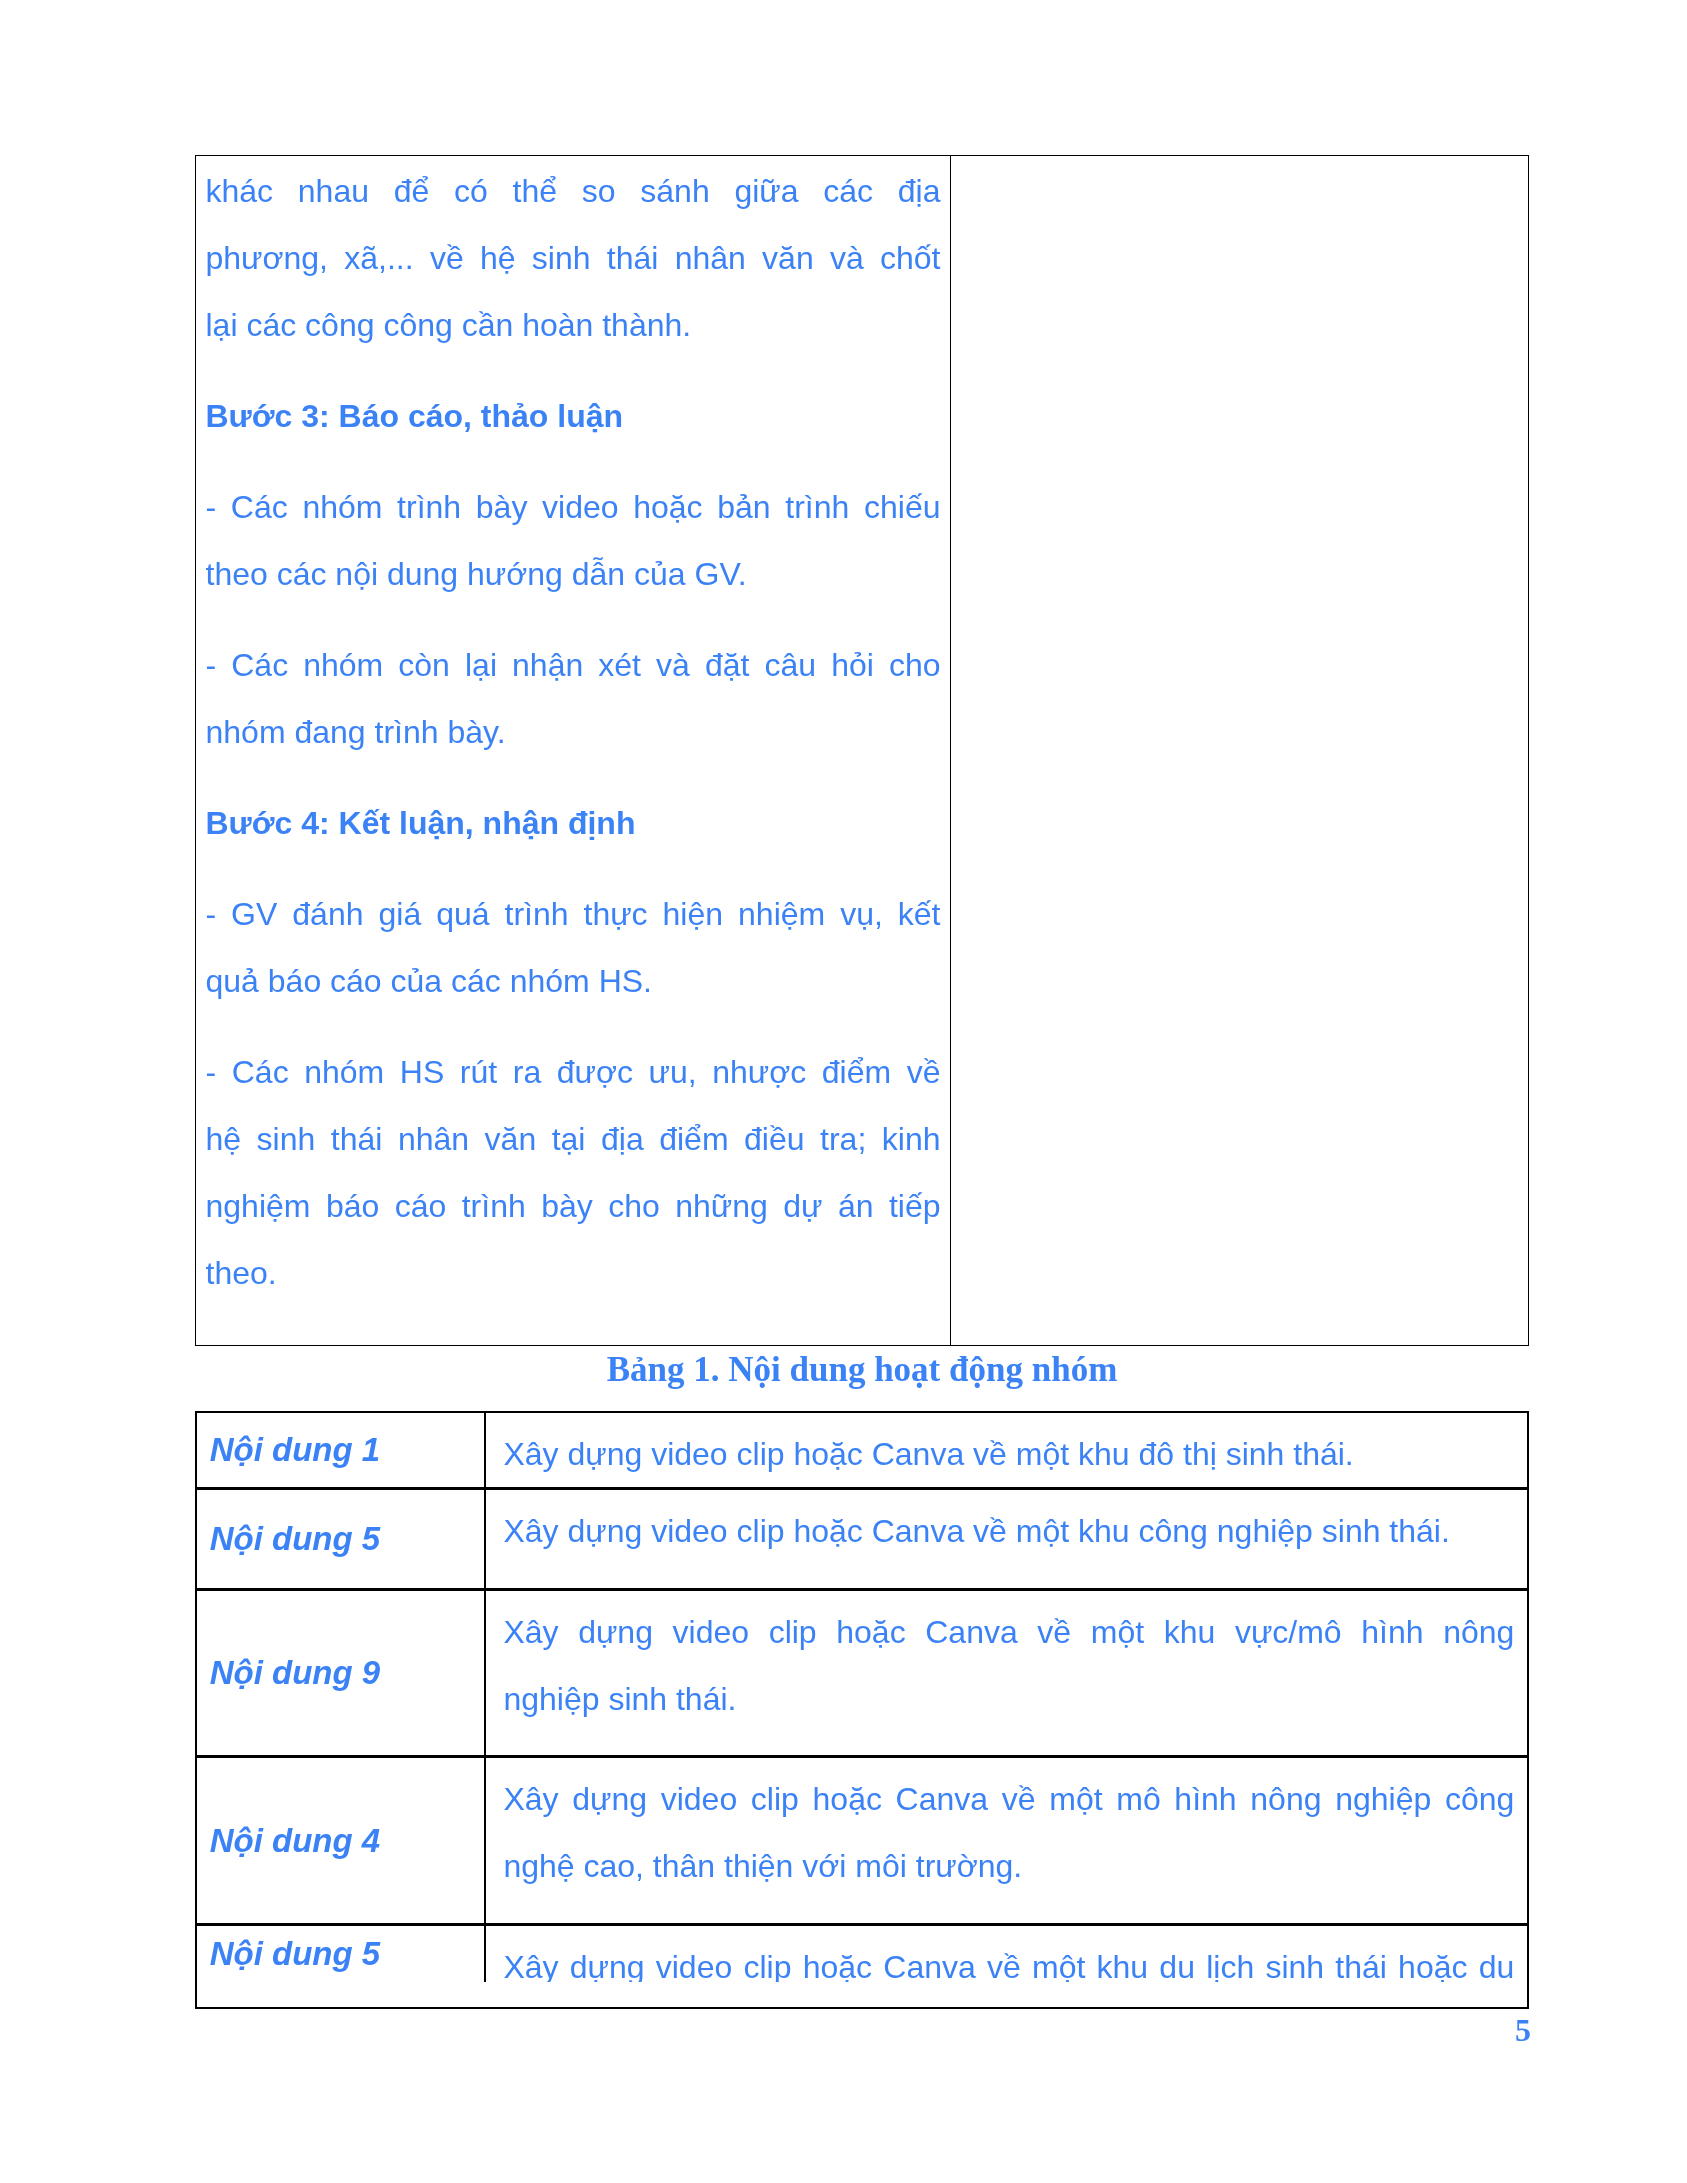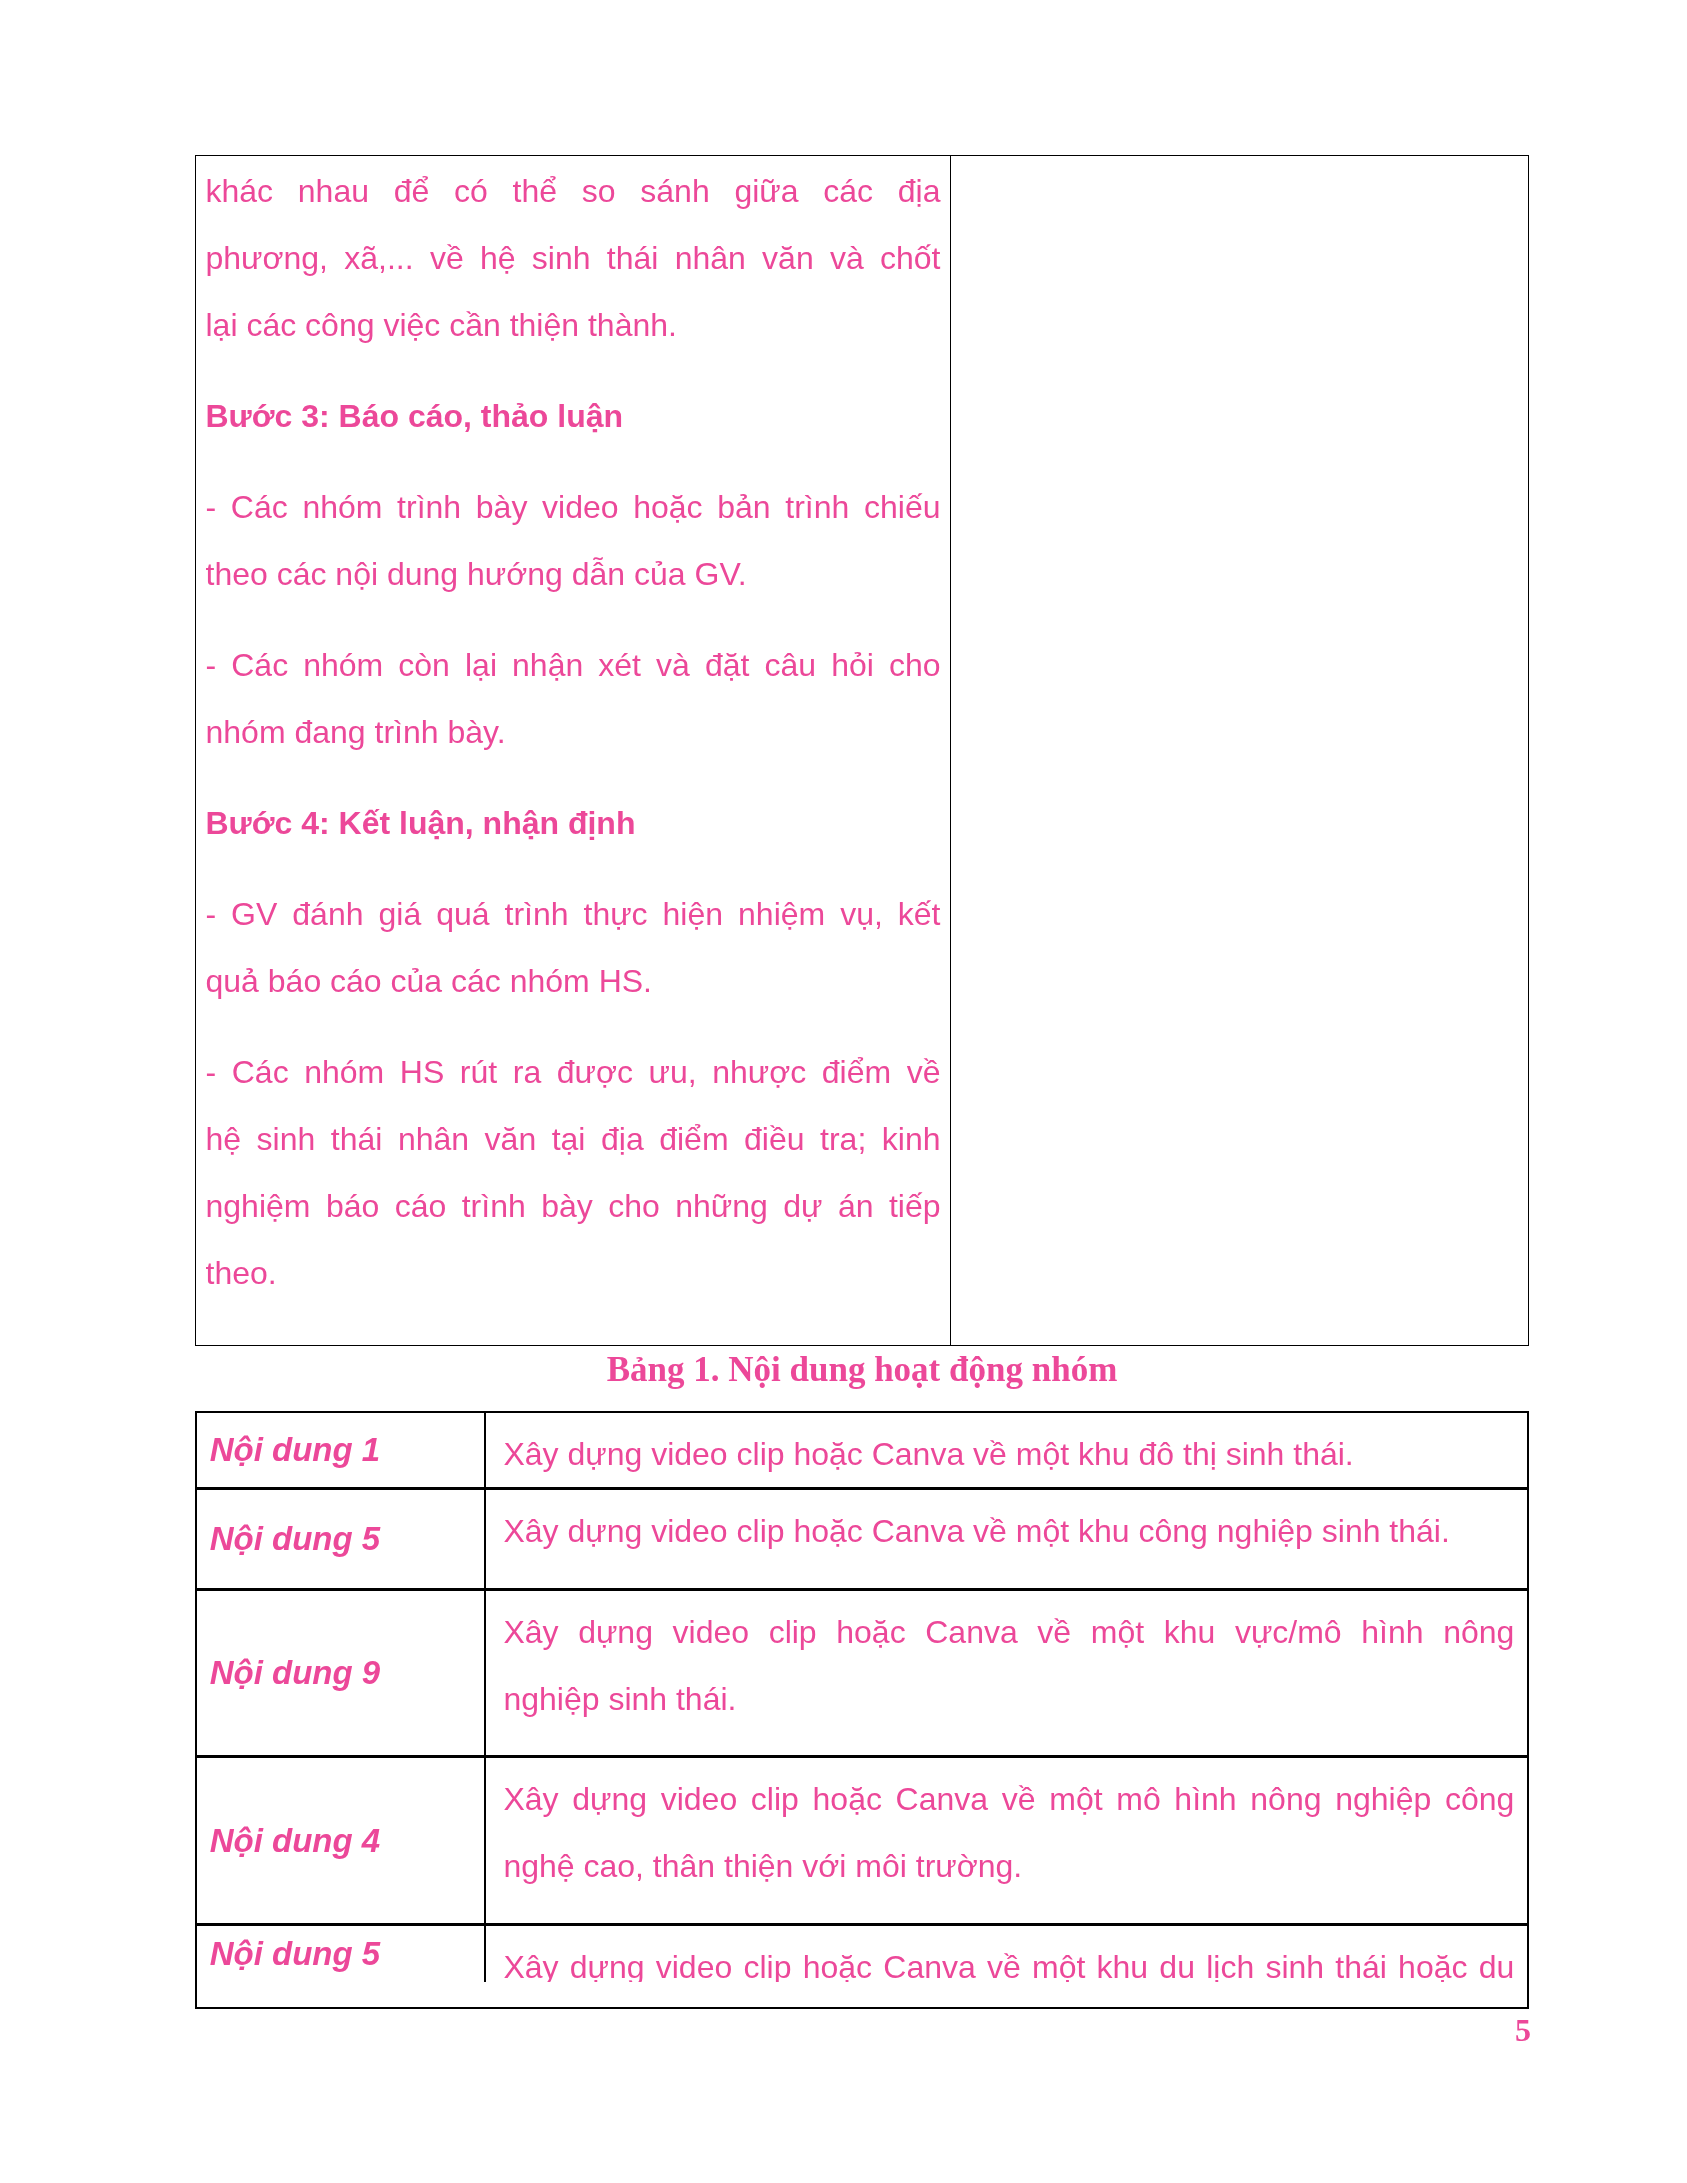--- a/index.html
+++ b/index.html
@@ -1,20 +1,20 @@
 <!DOCTYPE html>
 <html style="font-size:12.7px"><head>
 <meta charset="utf-8">
 <style>
   html,body{margin:0;padding:0;background:#ffffff;}
   .page{
     position:relative;
     width:1687px;height:2183px;
     background:#ffffff;
-    color:#ec4899;
+    color:#3b82f6;
     font-family:"Liberation Sans",sans-serif;
     overflow:hidden;
   }
   
   .t1{
     position:absolute;left:195px;top:155px;
     width:1334px;height:1191px;
     border:1.6px solid #000;
     box-sizing:border-box;
     display:flex;
@@ -96,21 +96,21 @@
 </head>
 <body>
 
 <div class="page">
 
   <div class="t1">
     <div class="t1-left" id="t1-left">
         <div class="para body">
           <div class="tline stretch">khác nhau để có thể so sánh giữa các địa</div>
           <div class="tline stretch">phương, xã,... về hệ sinh thái nhân văn và chốt</div>
-          <div class="tline">lại các công việc cần thiện thành.</div>
+          <div class="tline">lại các công công cần hoàn thành.</div>
         </div>
         <div class="para heading">
           <div class="tline">Bước 3: Báo cáo, thảo luận</div>
         </div>
         <div class="para body">
           <div class="tline stretch">- Các nhóm trình bày video hoặc bản trình chiếu</div>
           <div class="tline">theo các nội dung hướng dẫn của GV.</div>
         </div>
         <div class="para body">
           <div class="tline stretch">- Các nhóm còn lại nhận xét và đặt câu hỏi cho</div>

